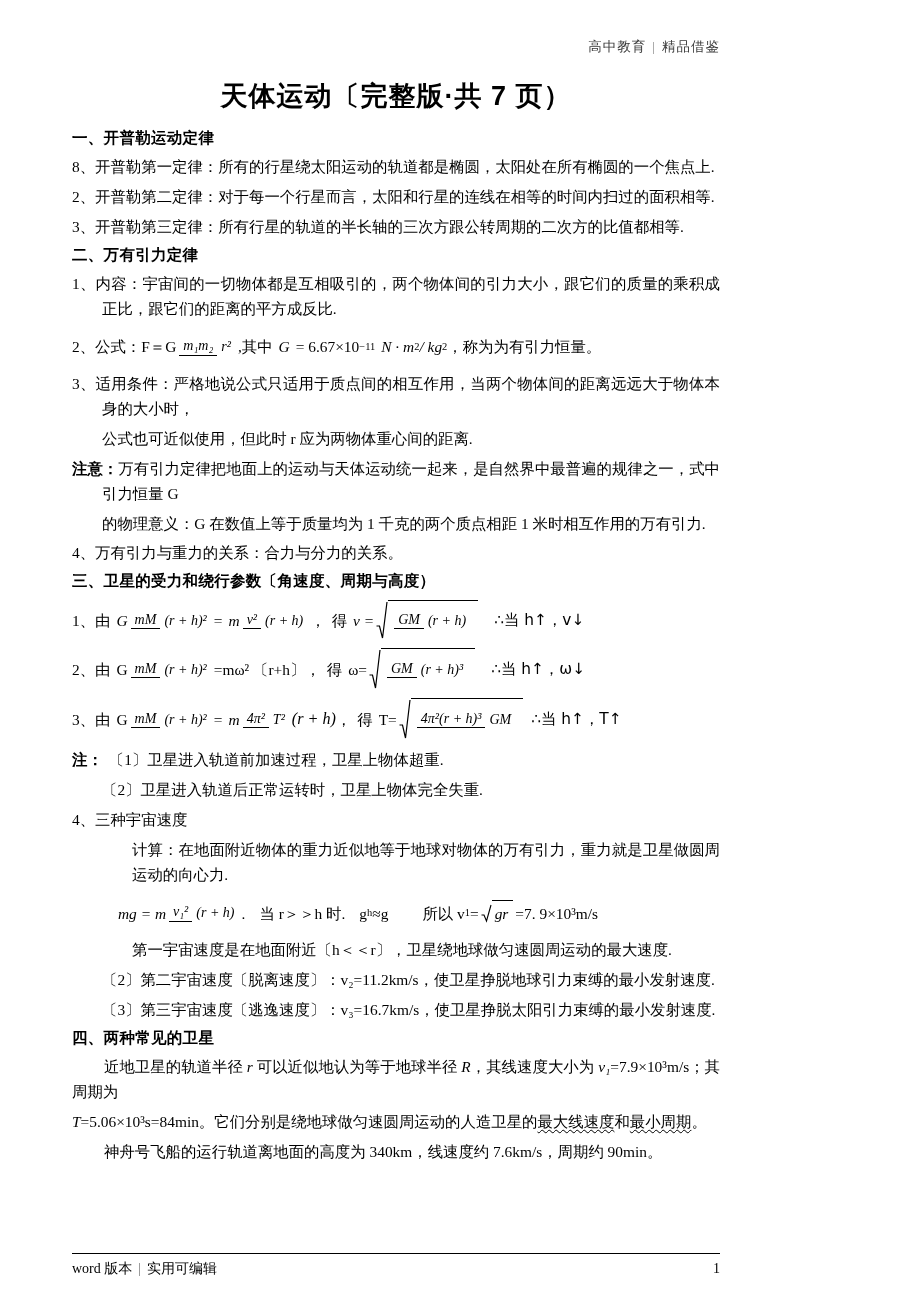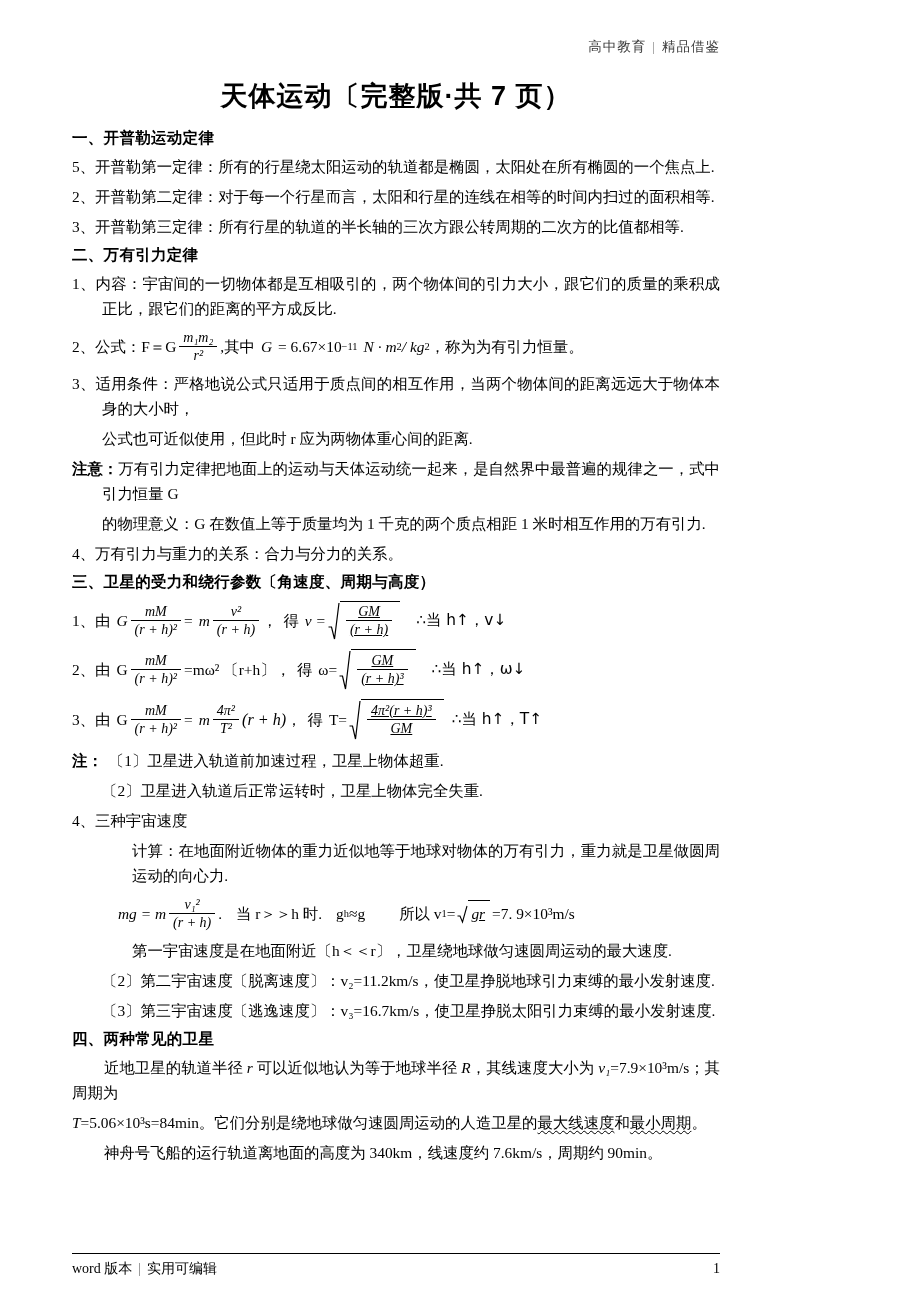--- a/index.html
+++ b/index.html
@@ -101,37 +101,35 @@
     display: flex;
     align-items: center;
     flex-wrap: wrap;
     min-height: 34px;
   }
   .mathline.sub-math { padding-left: 46px; }
   .mi { font-family: "Liberation Serif", serif; font-style: italic; }
   .mu { font-family: "Liberation Serif", serif; font-style: normal; }
   .frac {
     display: inline-flex;
-    flex-direction: column;
     vertical-align: middle;
     text-align: center;
     margin: 0 3px;
     font-size: 14px;
     line-height: 1.12;
   }
   .frac > .num { border-bottom: 1.1px solid #000; padding: 0 4px 1px 4px; }
   .frac > .den { padding: 1px 4px 0 4px; }
   sup.sm { font-size: 0.68em; vertical-align: super; }
   sub.sm { font-size: 0.68em; vertical-align: sub; }
   
   .radical {
     display: inline-flex;
     align-items: stretch;
     margin: 0 2px;
-    text-decoration: underline;
   }
   .radical > .sign {
     font-size: 1.0em;
     display: flex;
     align-items: center;
   }
   .radical > .sign svg { display: block; }
   .radical > .rad-body {
     border-top: 1.1px solid #000;
     padding: 1px 5px 2px 3px;
@@ -166,21 +164,21 @@
 
 <div class="page">
 
   <div class="doc-header">
     <span>高中教育</span><span class="sep">|</span><span>精品借鉴</span>
   </div>
 
   <div class="doc-title">天体运动〔完整版·共 7 页）</div>
 
   <div class="h2">一、开普勒运动定律</div>
-  <p class="body hang">5、开普勒第一定律：所有的行星绕太阳运动的轨道都是椭圆，太阳处在所有椭圆的一个焦点上.</p>
+  <p class="body hang">8、开普勒第一定律：所有的行星绕太阳运动的轨道都是椭圆，太阳处在所有椭圆的一个焦点上.</p>
   <p class="body hang">2、开普勒第二定律：对于每一个行星而言，太阳和行星的连线在相等的时间内扫过的面积相等.</p>
   <p class="body hang">3、开普勒第三定律：所有行星的轨道的半长轴的三次方跟公转周期的二次方的比值都相等.</p>
 
   <div class="h2">二、万有引力定律</div>
   <p class="body hang">1、内容：宇宙间的一切物体都是互相吸引的，两个物体间的引力大小，跟它们的质量的乘积成正比，跟它们的距离的平方成反比.</p>
 
   <div class="mathline">
     <span class="mu">2、公式：F＝G</span>
     <span class="frac">
       <span class="num mi">m₁m₂</span>

